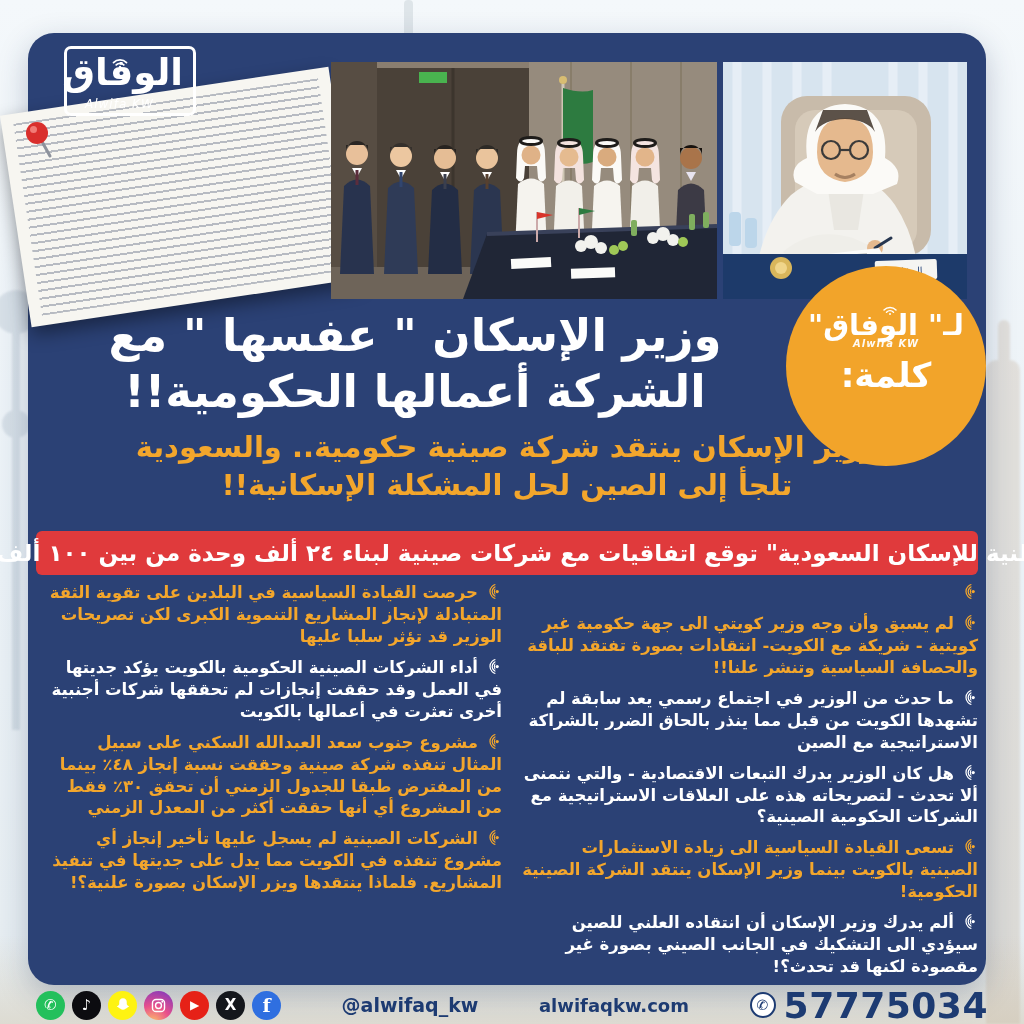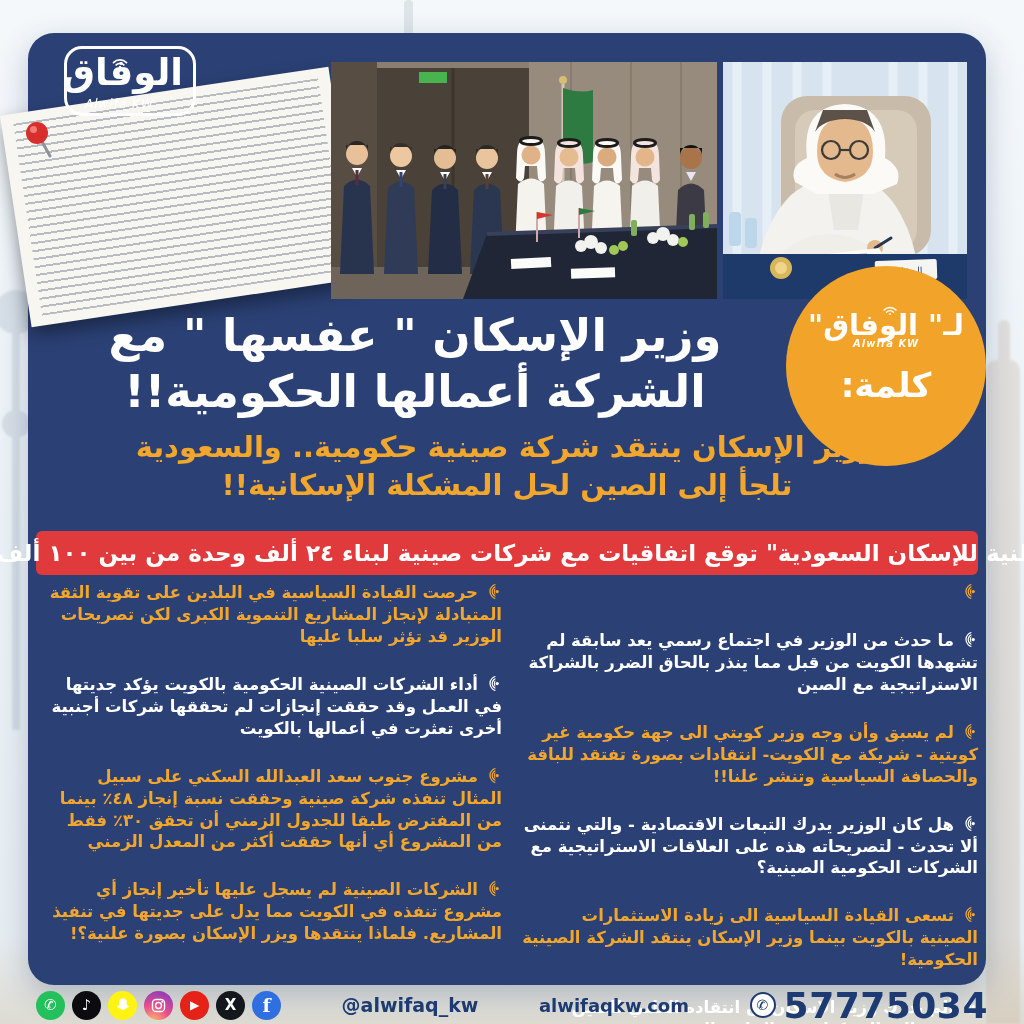--- a/index.html
+++ b/index.html
@@ -18,21 +18,21 @@
   .bg-rtower{position:absolute;right:-10px;top:360px;width:70px;height:664px;opacity:.16;filter:blur(1px);}
   .bg-rtower .col{position:absolute;right:14px;top:0;width:34px;height:664px;background:#a87f52;border-radius:10px 10px 0 0;}
   .bg-rtower .tip{position:absolute;right:24px;top:-40px;width:12px;height:60px;background:#a87f52;border-radius:6px;}
   .bg-bottom{position:absolute;left:0;top:935px;width:1024px;height:89px;background:linear-gradient(180deg,rgba(215,198,168,0) 0%,rgba(205,186,152,.35) 100%);}
 
   
   .card{position:absolute;left:28px;top:33px;width:958px;height:952px;border-radius:26px;
         background:#2b4175;box-shadow:0 10px 30px rgba(30,50,90,.25);}
 
   
-  .logo-box{position:absolute;left:64px;top:46px;width:132px;height:70px;border:3px solid #fff;border-radius:18px;z-index:5;}
+  .logo-box{position:absolute;left:64px;top:46px;width:132px;height:70px;border:3px solid #fff;border-radius:7px;z-index:5;}
   .logo-ar{position:absolute;right:10px;top:2px;color:#fff;font-size:37px;font-weight:700;line-height:1.2;}
   .logo-wifi{position:absolute;left:44px;top:4px;}
   .logo-latin{position:absolute;left:18px;bottom:2px;color:#fff;font-size:12px;font-style:italic;letter-spacing:1px;}
 
   
   .clipping{position:absolute;left:14px;top:90px;width:332px;height:214px;z-index:1;
             transform:rotate(-8.5deg);background:#f7f6f1;box-shadow:0 8px 18px rgba(0,0,0,.4);
             padding:10px 12px;}
   .clip-lines{width:100%;height:100%;
      background:
@@ -44,37 +44,37 @@
   .photo{position:absolute;top:62px;height:237px;z-index:2;overflow:hidden;background:#777;}
   .photo-group{left:331px;width:386px;}
   .photo-sign{left:723px;width:244px;}
   .photo svg{display:block;}
 
   
   .badge{position:absolute;left:786px;top:266px;width:200px;height:200px;border-radius:50%;
          background:#f2a42a;z-index:4;color:#fff;text-align:center;font-weight:700;}
   .badge-l1{margin-top:42px;font-size:29px;direction:rtl;}
   .badge-latin{font-size:10px;font-style:italic;letter-spacing:1px;margin-top:-4px;opacity:.95;}
-  .badge-l2{font-size:34px;margin-top:16px;direction:rtl;}
+  .badge-l2{font-size:34px;margin-top:6px;direction:rtl;}
   .badge-wifi{position:absolute;left:96px;top:34px;}
 
   
   .headline{position:absolute;left:50px;top:308px;width:730px;text-align:center;color:#fff;
             font-size:45px;font-weight:700;line-height:1.24;direction:rtl;z-index:3;}
   .subheadline{position:absolute;left:45px;top:428px;width:924px;text-align:center;color:#f3a62c;
             font-size:29px;font-weight:700;line-height:1.32;direction:rtl;z-index:3;}
 
   
   .banner{position:absolute;left:36px;top:531px;width:942px;height:44px;background:#e03a3c;border-radius:6px;
           display:flex;align-items:center;justify-content:center;z-index:3;}
   .banner-text{color:#fff;font-size:23px;font-weight:700;direction:rtl;white-space:nowrap;}
 
   
   .columns{position:absolute;left:42px;top:582px;width:936px;height:398px;display:flex;direction:rtl;gap:16px;z-index:3;}
-  .col{flex:1;display:flex;flex-direction:column;gap:26px;}
+  .col{flex:1;display:flex;flex-direction:column;gap:9px;}
   .bullet{direction:rtl;text-align:right;font-size:16.5px;font-weight:700;line-height:1.33;}
   .tone-orange{color:#f3a62c;}
   .tone-white{color:#ffffff;}
   .b-ic{display:inline-block;width:19px;height:15px;margin-left:5px;vertical-align:-1px;}
 
   
   .footer{position:absolute;left:36px;top:988px;width:952px;height:34px;display:flex;direction:ltr;
           align-items:center;justify-content:space-between;z-index:5;color:#1d3b72;}
   .social-row{display:flex;gap:7px;align-items:center;}
   .sicon{width:29px;height:29px;border-radius:50%;display:flex;align-items:center;justify-content:center;
@@ -334,36 +334,36 @@
   <div class="columns">
     <div class="col">
       <div class="bullet tone-orange"><span class="b-ic"><svg width="19" height="15" viewBox="0 0 24 24">
               <g clip-path="url(#bclip)" fill="none" stroke="currentColor" stroke-width="2">
                 <circle cx="19.5" cy="12" r="4.5"></circle>
                 <circle cx="19.5" cy="12" r="8"></circle>
                 <circle cx="19.5" cy="12" r="11.5"></circle>
               </g>
               <circle cx="19.5" cy="12" r="2.6" fill="currentColor"></circle>
             </svg></span></div>
+      <div class="bullet tone-orange"><span class="b-ic"><svg width="19" height="15" viewBox="0 0 24 24">
+              <g clip-path="url(#bclip)" fill="none" stroke="currentColor" stroke-width="2">
+                <circle cx="19.5" cy="12" r="4.5"></circle>
+                <circle cx="19.5" cy="12" r="8"></circle>
+                <circle cx="19.5" cy="12" r="11.5"></circle>
+              </g>
+              <circle cx="19.5" cy="12" r="2.6" fill="currentColor"></circle>
+            </svg></span><span>لم يسبق وأن وجه وزير كويتي الى جهة حكومية غير كويتية - شريكة مع الكويت- انتقادات بصورة تفتقد للباقة والحصافة السياسية وتنشر علنا!!</span></div>
       <div class="bullet tone-white"><span class="b-ic"><svg width="19" height="15" viewBox="0 0 24 24">
               <g clip-path="url(#bclip)" fill="none" stroke="currentColor" stroke-width="2">
                 <circle cx="19.5" cy="12" r="4.5"></circle>
                 <circle cx="19.5" cy="12" r="8"></circle>
                 <circle cx="19.5" cy="12" r="11.5"></circle>
               </g>
               <circle cx="19.5" cy="12" r="2.6" fill="currentColor"></circle>
             </svg></span><span>ما حدث من الوزير في اجتماع رسمي يعد سابقة لم تشهدها الكويت من قبل مما ينذر بالحاق الضرر بالشراكة الاستراتيجية مع الصين</span></div>
-      <div class="bullet tone-orange"><span class="b-ic"><svg width="19" height="15" viewBox="0 0 24 24">
-              <g clip-path="url(#bclip)" fill="none" stroke="currentColor" stroke-width="2">
-                <circle cx="19.5" cy="12" r="4.5"></circle>
-                <circle cx="19.5" cy="12" r="8"></circle>
-                <circle cx="19.5" cy="12" r="11.5"></circle>
-              </g>
-              <circle cx="19.5" cy="12" r="2.6" fill="currentColor"></circle>
-            </svg></span><span>لم يسبق وأن وجه وزير كويتي الى جهة حكومية غير كويتية - شريكة مع الكويت- انتقادات بصورة تفتقد للباقة والحصافة السياسية وتنشر علنا!!</span></div>
       <div class="bullet tone-white"><span class="b-ic"><svg width="19" height="15" viewBox="0 0 24 24">
               <g clip-path="url(#bclip)" fill="none" stroke="currentColor" stroke-width="2">
                 <circle cx="19.5" cy="12" r="4.5"></circle>
                 <circle cx="19.5" cy="12" r="8"></circle>
                 <circle cx="19.5" cy="12" r="11.5"></circle>
               </g>
               <circle cx="19.5" cy="12" r="2.6" fill="currentColor"></circle>
             </svg></span><span>هل كان الوزير يدرك التبعات الاقتصادية - والتي نتمنى ألا تحدث - لتصريحاته هذه على العلاقات الاستراتيجية مع الشركات الحكومية الصينية؟</span></div>
       <div class="bullet tone-orange"><span class="b-ic"><svg width="19" height="15" viewBox="0 0 24 24">
               <g clip-path="url(#bclip)" fill="none" stroke="currentColor" stroke-width="2">

